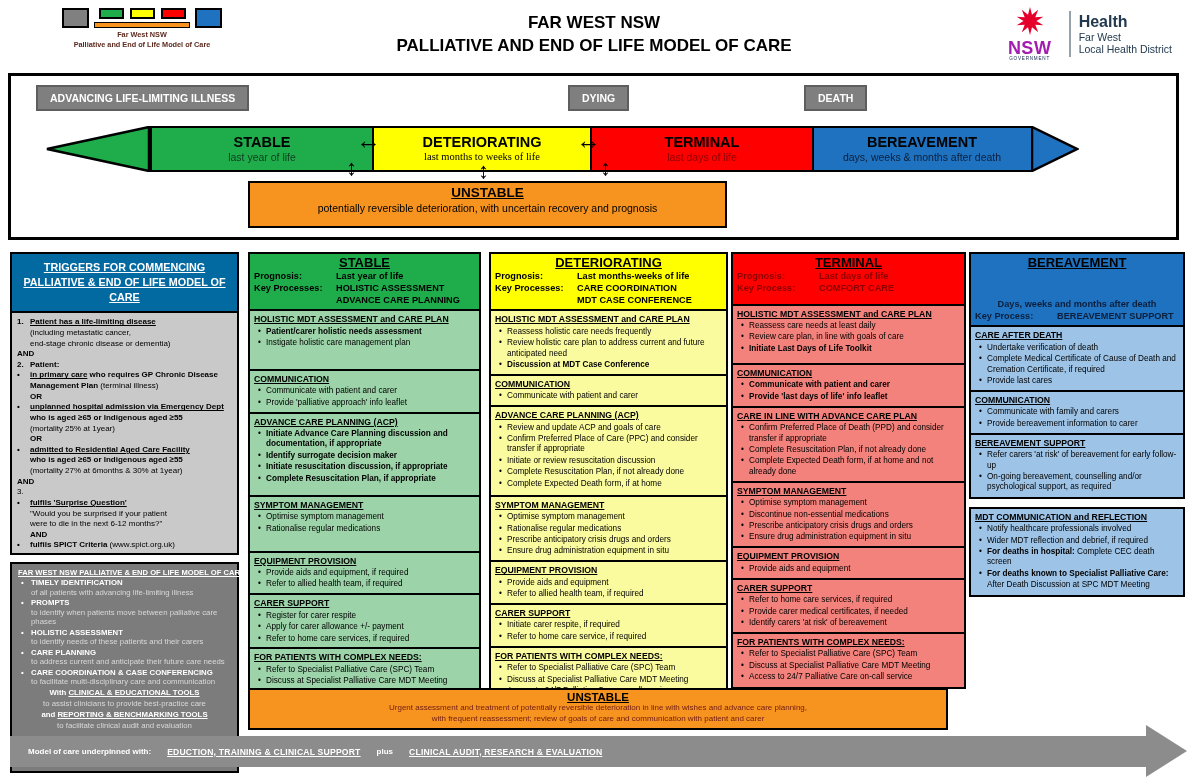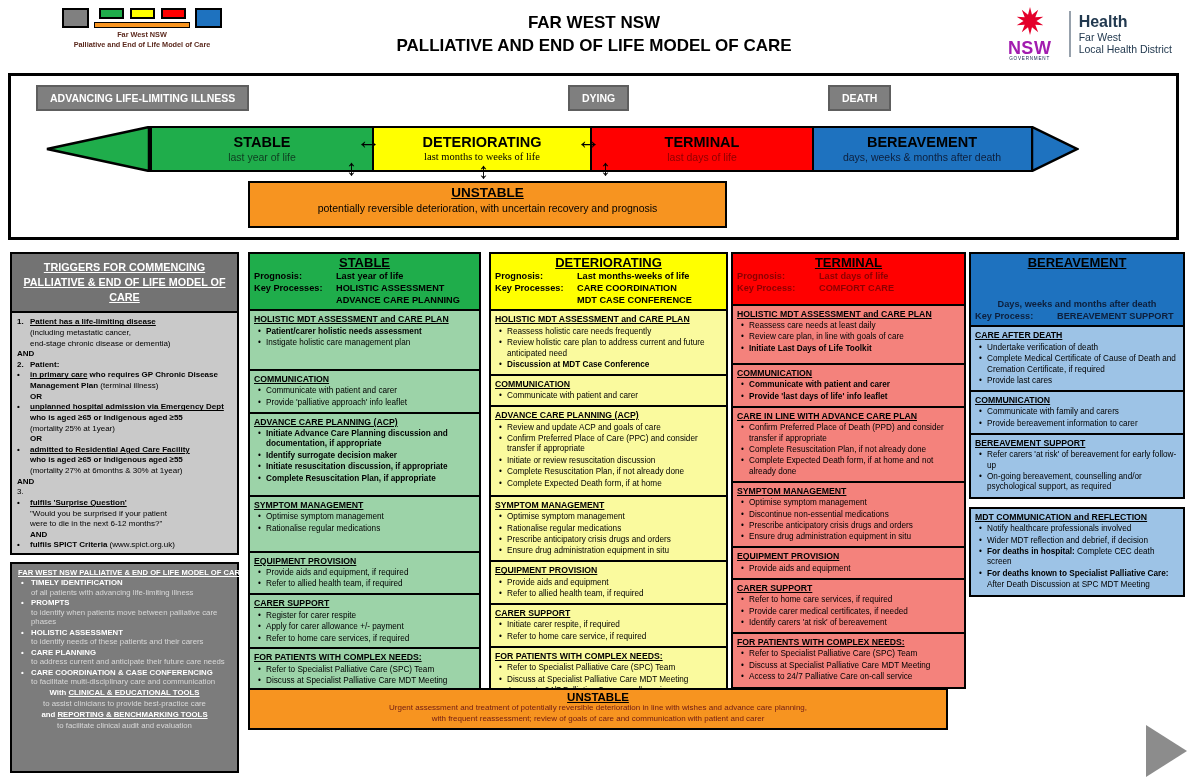--- a/index.html
+++ b/index.html
@@ -47,21 +47,21 @@
   .unstable-top{position:absolute;left:248px;top:181px;width:479px;height:47px;background:#F79420;
                 border:2.5px solid #000;text-align:center;padding-top:2px}
   .ut-title{font-size:13.5px;font-weight:700;text-decoration:underline;line-height:1.2}
   .ut-sub{font-size:10.5px;margin-top:1px}
   .harrow{position:absolute;top:128px;font-size:25px;font-weight:700;line-height:1}
   .varrow{position:absolute;font-size:22px;font-weight:700;line-height:1}
 
   
   .trig{position:absolute;left:10px;top:252px;width:229px;height:303px;border:2.5px solid #000;
         background:#C9C9C9;display:flex;flex-direction:column}
-  .trig-head{background:#737373;color:#fff;font-weight:700;font-size:10.8px;text-align:center;
+  .trig-head{background:#0369a1;color:#fff;font-weight:700;font-size:10.8px;text-align:center;
              text-decoration:underline;padding:6px 10px;border-bottom:2.5px solid #000;line-height:1.4}
   .trig-body{padding:4px 5px;font-size:8px;line-height:1.33}
   .tline{display:flex}
   .tm{width:13px;flex:none;font-weight:700}
   .tind{padding-left:13px}
 
   
   .model{position:absolute;left:10px;top:562px;width:229px;height:211px;background:#7C7C7C;
          border:2.5px solid #000;color:#fff;padding:4px 6px;text-align:center}
   .model-head{font-size:7.6px;font-weight:700;text-decoration:underline;white-space:nowrap}
@@ -143,21 +143,21 @@
     <div class="nsw-right">
       <div class="nsw-health">Health</div>
       <div class="nsw-line">Far West</div>
       <div class="nsw-line">Local Health District</div>
     </div>
   </div>
 
   <div class="journey"></div>
   <div class="stage" style="left:36px;top:85px">ADVANCING LIFE-LIMITING ILLNESS</div>
   <div class="stage" style="left:568px;top:85px">DYING</div>
-  <div class="stage" style="left:828px;top:85px">DEATH</div>
+  <div class="stage" style="left:804px;top:85px">DEATH</div>
 
   <div class="band" id="band">
     <svg width="105" height="46">
       <polygon points="104,1 2,23 104,45" fill="#1FAD4B" stroke="#000" stroke-width="2.5"></polygon>
     </svg>
 
     <div class="seg" style="width: 224px; background: rgb(31, 173, 75);">
         <div class="segname">STABLE</div>
         <div class="segsub" style="color: rgb(15, 61, 32);">last year of life</div>
       </div>
@@ -691,21 +691,21 @@
           </div>
         </div>
         <div class="sec" style="background: rgb(157, 195, 230); margin-top: 8px;">
           <div class="shead">MDT COMMUNICATION and REFLECTION</div>
           <div class="brow">
             <span class="bm">•</span>
             <span class="bt">Notify healthcare professionals involved</span>
           </div>
           <div class="brow">
             <span class="bm">•</span>
-            <span class="bt">Wider MDT reflection and debrief, if decision</span>
+            <span class="bt">Wider MDT reflection and debrief, if required</span>
           </div>
           <div class="brow">
             <span class="bm">•</span>
             <span class="bt"><span class="b">For deaths in hospital: </span><span>Complete CEC death screen</span></span>
           </div>
           <div class="brow">
             <span class="bm">•</span>
             <span class="bt"><span class="b">For deaths known to Specialist Palliative Care:</span></span>
           </div>
           <div class="brow">
@@ -716,17 +716,23 @@
       </div>
     </div>
 
   <div class="banner">
     <div class="banner-title">UNSTABLE</div>
     <div class="banner-line">Urgent assessment and treatment of potentially reversible deterioration in line with wishes and advance care planning,</div>
     <div class="banner-line">with frequent reassessment; review of goals of care and communication with patient and carer</div>
   </div>
 
 
+  <div class="barrow">
+    <span class="ba-prefix">Model of care underpinned with:</span>
+    <span class="ba-item">EDUCTION, TRAINING &amp; CLINICAL SUPPORT</span>
+    <span class="ba-plus">plus</span>
+    <span class="ba-item">CLINICAL AUDIT, RESEARCH &amp; EVALUATION</span>
+  </div>
   <svg class="ba-head" width="42" height="53">
     <polygon points="0,0 41,26 0,52" fill="#8C8C8C"></polygon>
   </svg>
 
 </div>
 
 </body></html>

